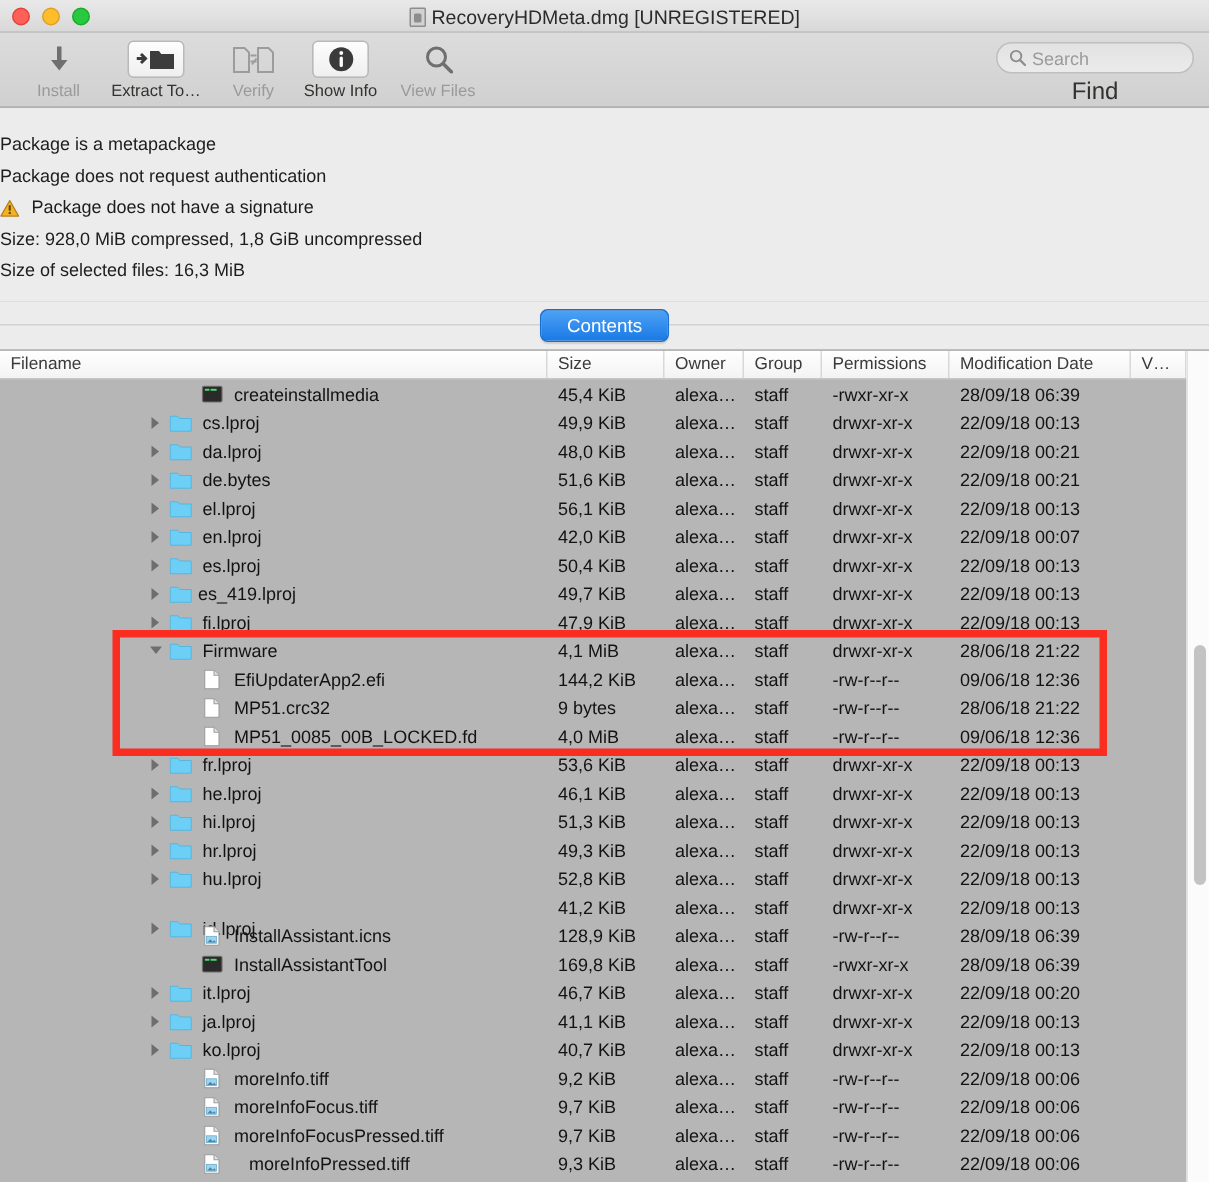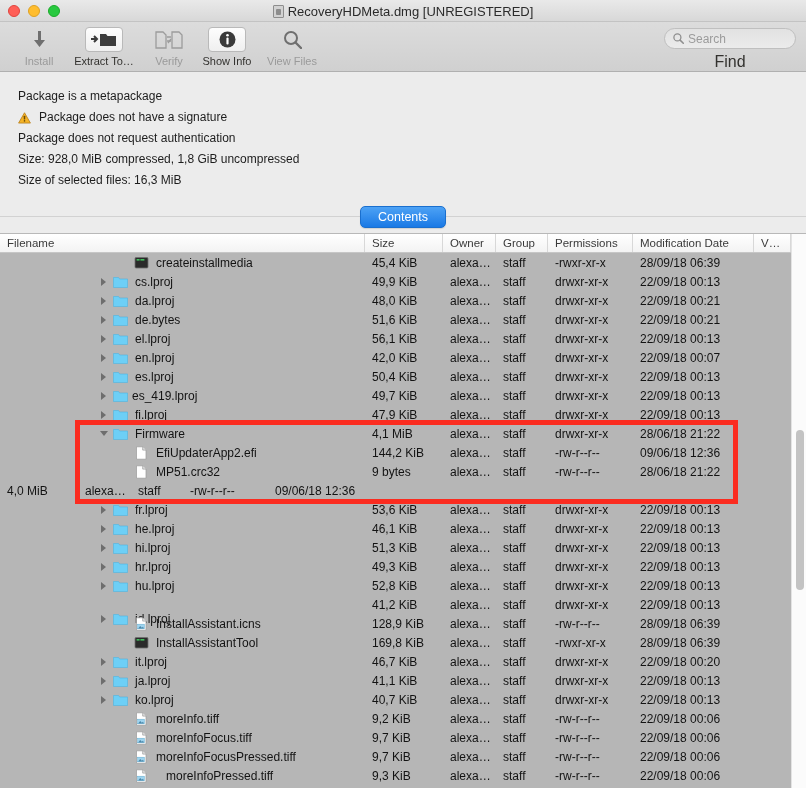--- a/index.html
+++ b/index.html
@@ -85,21 +85,21 @@
     border: 1px solid #bfbfbf; border-radius: 11px;
     display: flex; align-items: center; gap: 4px;
     padding: 0 8px;
   }
   .search-ph { font-size: 12px; color: #9b9b9b; }
   .find-label { font-size: 16px; color: #33322f; margin-top: 4px; }
 
   
   .infopanel {
     background: #ececec;
-    padding: 14px 0 10px 18px;
+    padding: 14px 0 10px 0;
     flex: 0 0 auto;
   }
   .info-row {
     font-size: 12px; color: #1d1d1d;
     line-height: 21px;
     display: flex; align-items: center; gap: 8px;
   }
   .warn-tri { width: 13px; height: 12px; flex: 0 0 auto; }
 
   
@@ -271,31 +271,31 @@
       </div>
       <span class="find-label">Find</span>
     </div>
   </div>
 
   <div class="infopanel">
     <div class="info-row">
       <span>Package is a metapackage</span>
     </div>
     <div class="info-row">
+      <span>Package does not request authentication</span>
+    </div>
+    <div class="info-row">
       <svg class="warn-tri" viewBox="0 0 14 13">
         <path d="M7 0.8 L13.4 12 H0.6 z" fill="#f5b324" stroke="#b9801c" stroke-width="0.9" stroke-linejoin="round"></path>
         <rect x="6.2" y="4" width="1.6" height="4.2" rx="0.7" fill="#6b4a06"></rect>
         <circle cx="7" cy="9.7" r="0.9" fill="#6b4a06"></circle>
       </svg>
       <span>Package does not have a signature</span>
     </div>
     <div class="info-row">
-      <span>Package does not request authentication</span>
-    </div>
-    <div class="info-row">
       <span>Size: 928,0 MiB compressed, 1,8 GiB uncompressed</span>
     </div>
     <div class="info-row">
       <span>Size of selected files: 16,3 MiB</span>
     </div>
   </div>
 
   <div class="tabstrip">
     <div class="tab">Contents</div>
   </div>
@@ -521,20 +521,28 @@
             <span style="margin-left: 3px;">MP51.crc32</span>
           </div>
           <div class="cell c-size" style="width: 78px;">9 bytes</div>
           <div class="cell c-owner" style="width: 53px;">alexa…</div>
           <div class="cell c-group" style="width: 52px;">staff</div>
           <div class="cell c-perm" style="width: 85px;">-rw-r--r--</div>
           <div class="cell c-date" style="width: 121px;">28/06/18 21:22</div>
           <div class="cell c-v" style="width: 37px;"></div>
         </div>
         <div class="row">
+          <div class="cell c-name ind1" style="width: 250px;">
+            <div class="twisty none"></div>
+            <svg class="ico" viewBox="0 0 15 14">
+              <path d="M2.5 0.8 h6.2 l3.3 3.3 v9.1 h-9.5 z" fill="#ffffff" stroke="#9a9a9a" stroke-width="0.7"></path>
+              <path d="M8.7 0.8 v3.3 h3.3" fill="#e2e2e2" stroke="#9a9a9a" stroke-width="0.7"></path>
+            </svg>
+            <span style="margin-left: 3px;">MP51_0085_00B_LOCKED.fd</span>
+          </div>
           <div class="cell c-size" style="width: 78px;">4,0 MiB</div>
           <div class="cell c-owner" style="width: 53px;">alexa…</div>
           <div class="cell c-group" style="width: 52px;">staff</div>
           <div class="cell c-perm" style="width: 85px;">-rw-r--r--</div>
           <div class="cell c-date" style="width: 121px;">09/06/18 12:36</div>
           <div class="cell c-v" style="width: 37px;"></div>
         </div>
         <div class="row">
           <div class="cell c-name ind0" style="width: 271px;">
             <div class="twisty">

